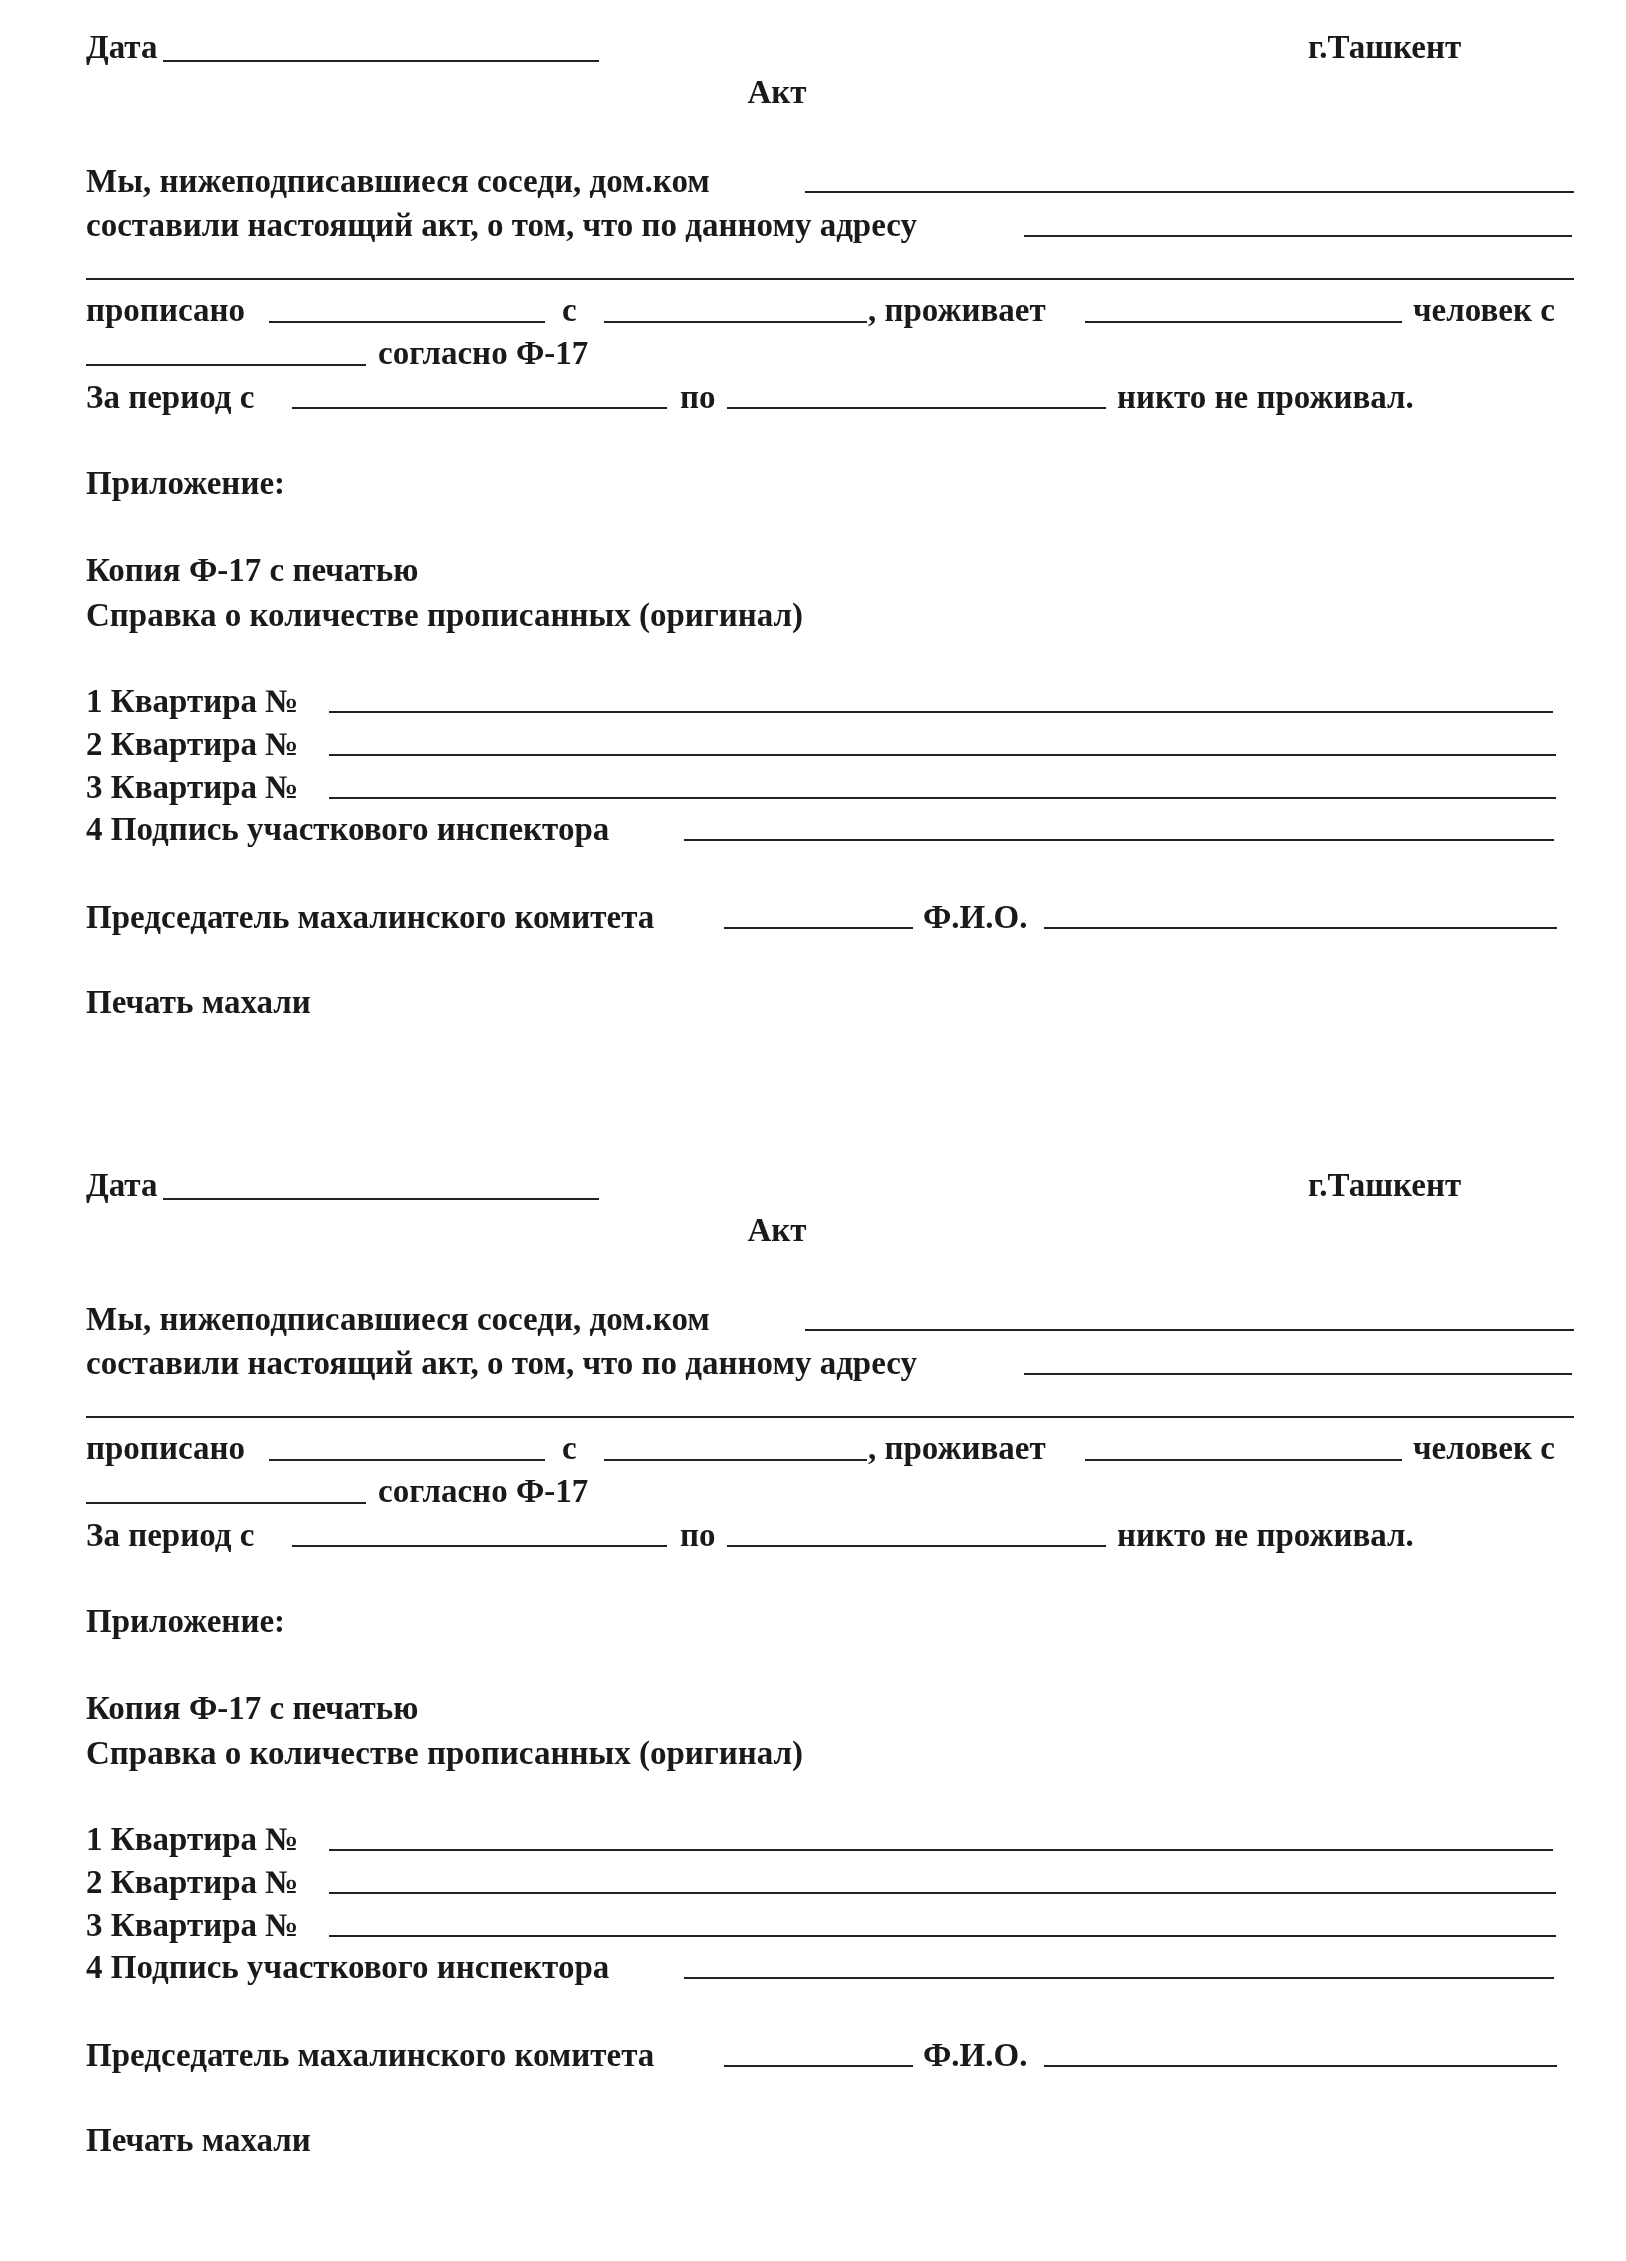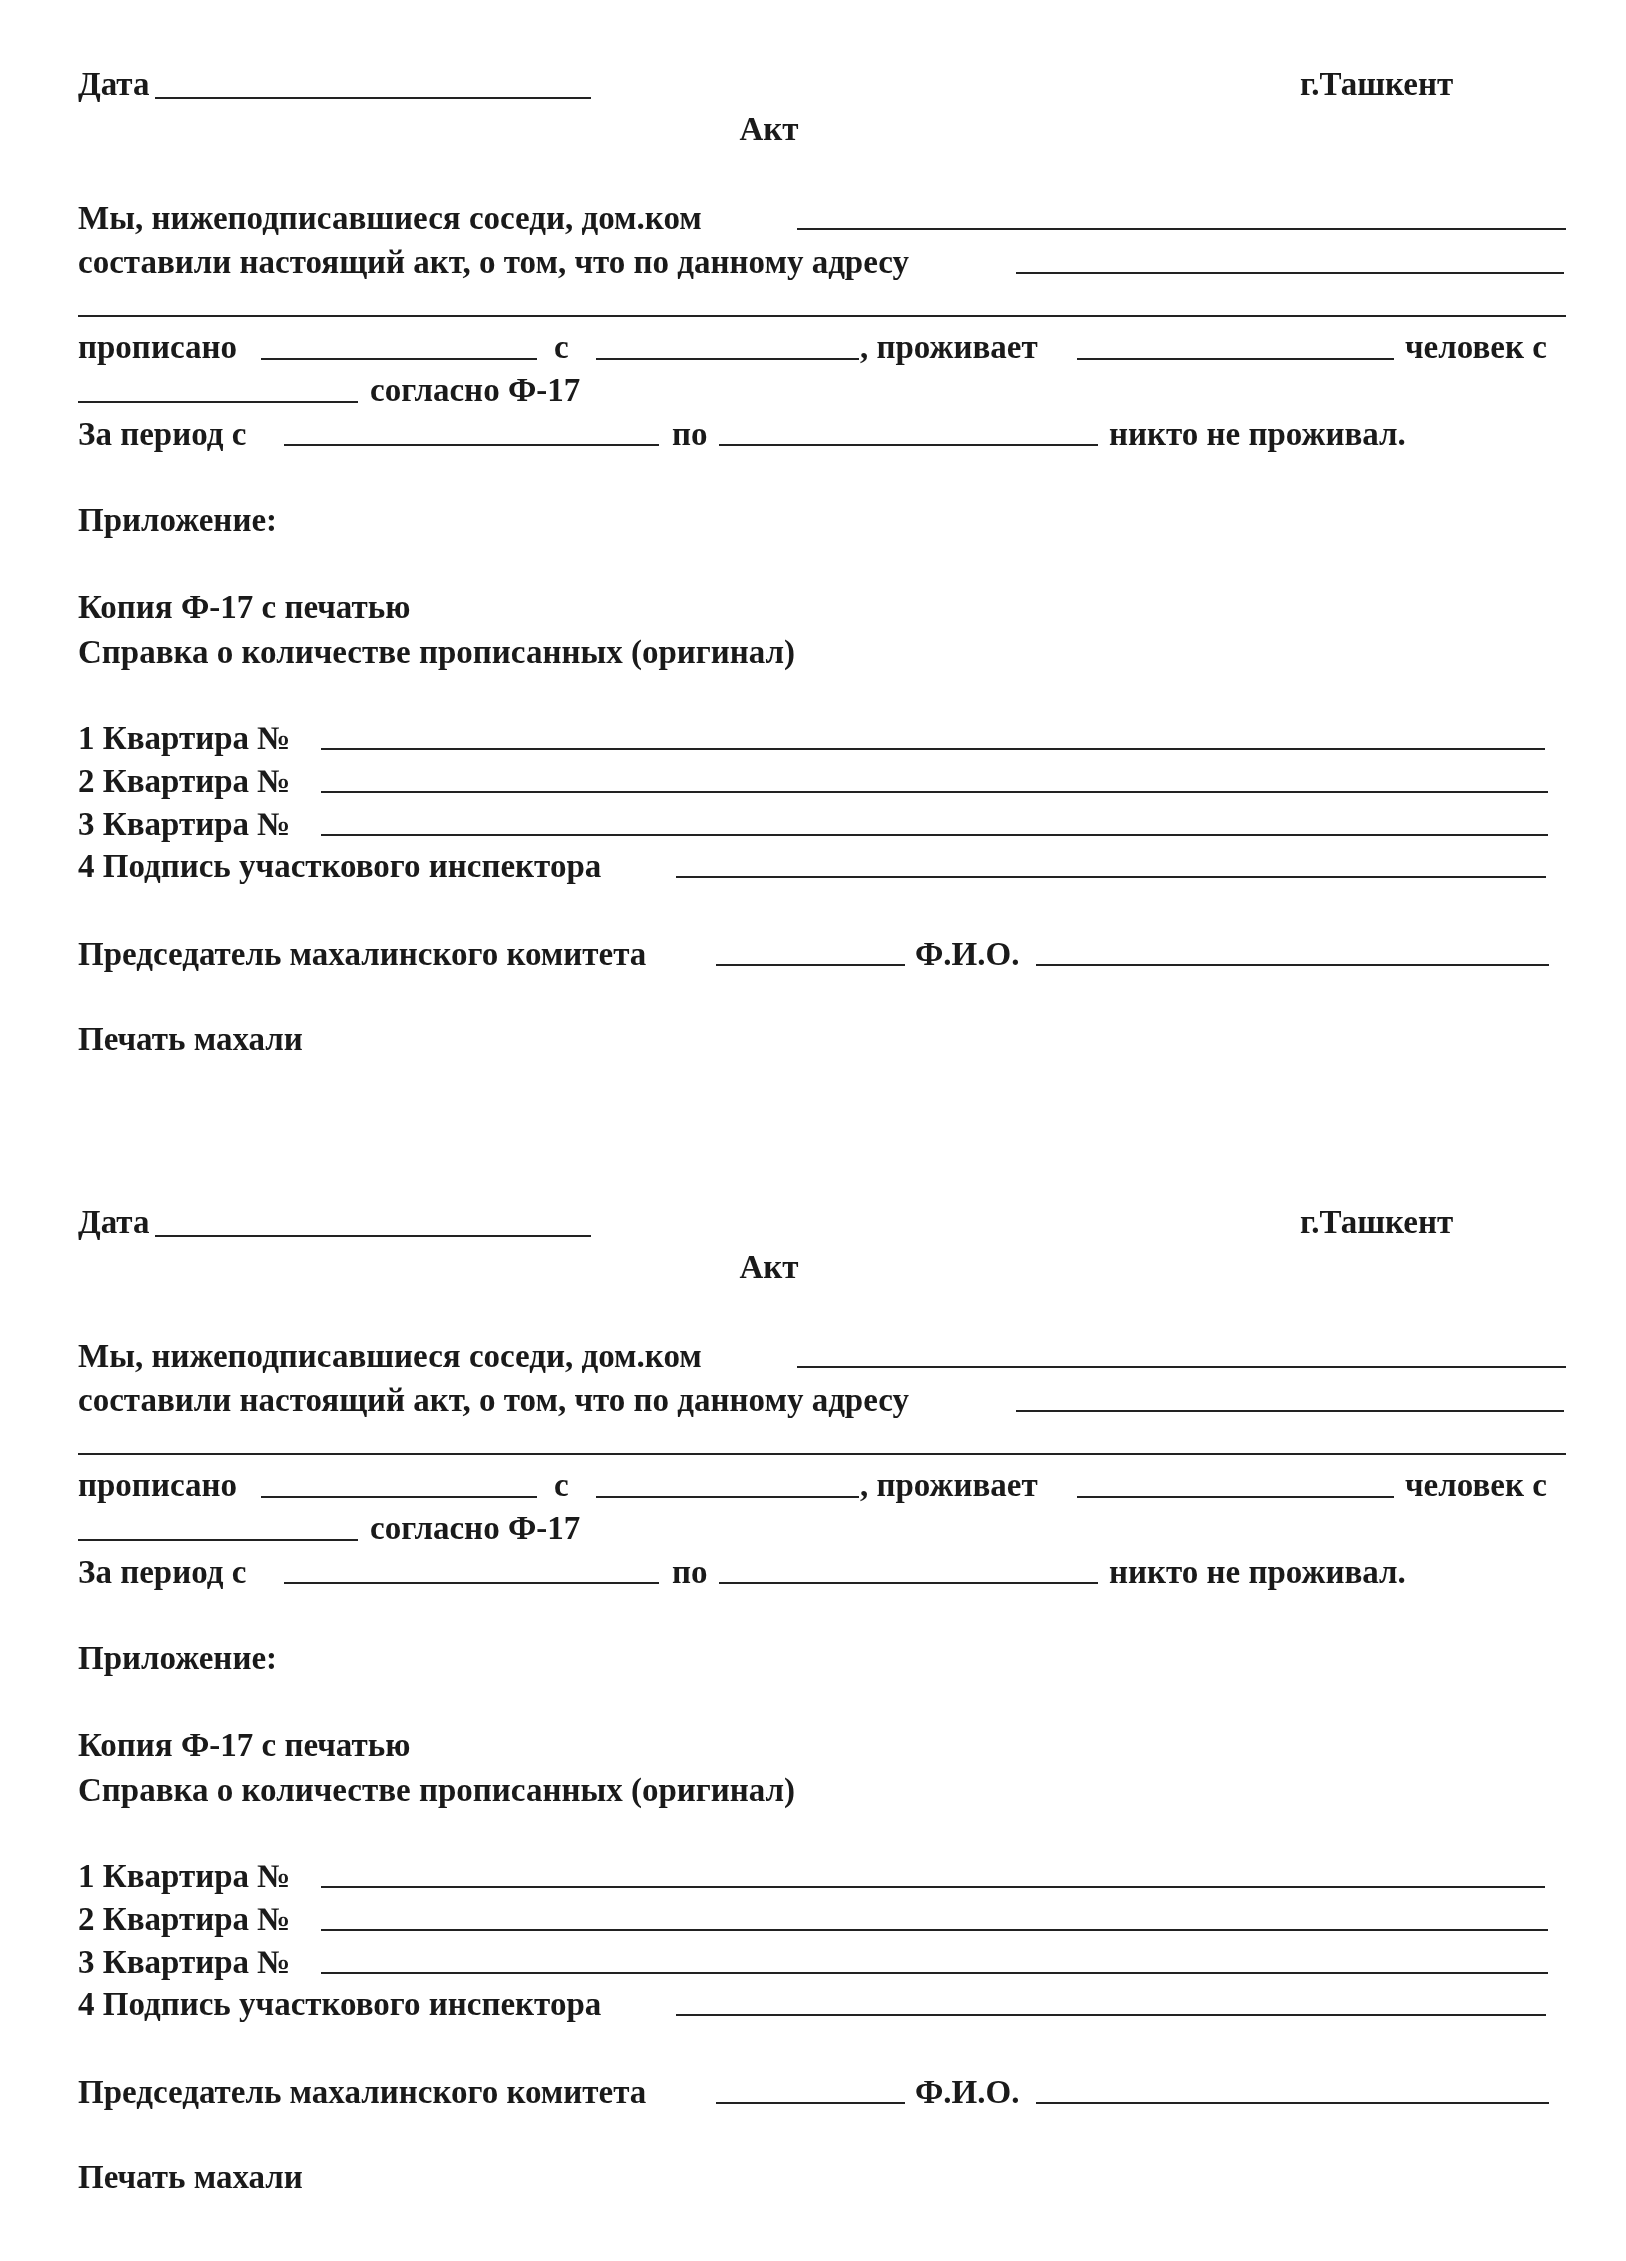--- a/index.html
+++ b/index.html
@@ -1,17 +1,17 @@
 <!DOCTYPE html>
 <html style="font-size:10.4px"><head>
 <meta charset="utf-8">
 <style>
   html, body { margin: 0; padding: 0; background: #ffffff; }
   body { width: 1626px; height: 2261px; position: relative; overflow: hidden; }
-  .form { position: absolute; left: 4px; width: 1440px; height: 1136px; margin-top: 37px; }
+  .form { position: absolute; left: 12px; width: 1440px; height: 1136px; }
   .form.f1 { top: 0; }
   .form.f2 { top: 1138px; }
   .t {
     position: absolute;
     font-family: "Liberation Serif", serif;
     font-weight: bold;
     font-size: 33px;
     color: #1a1a1a;
     white-space: nowrap;
     line-height: 1;

